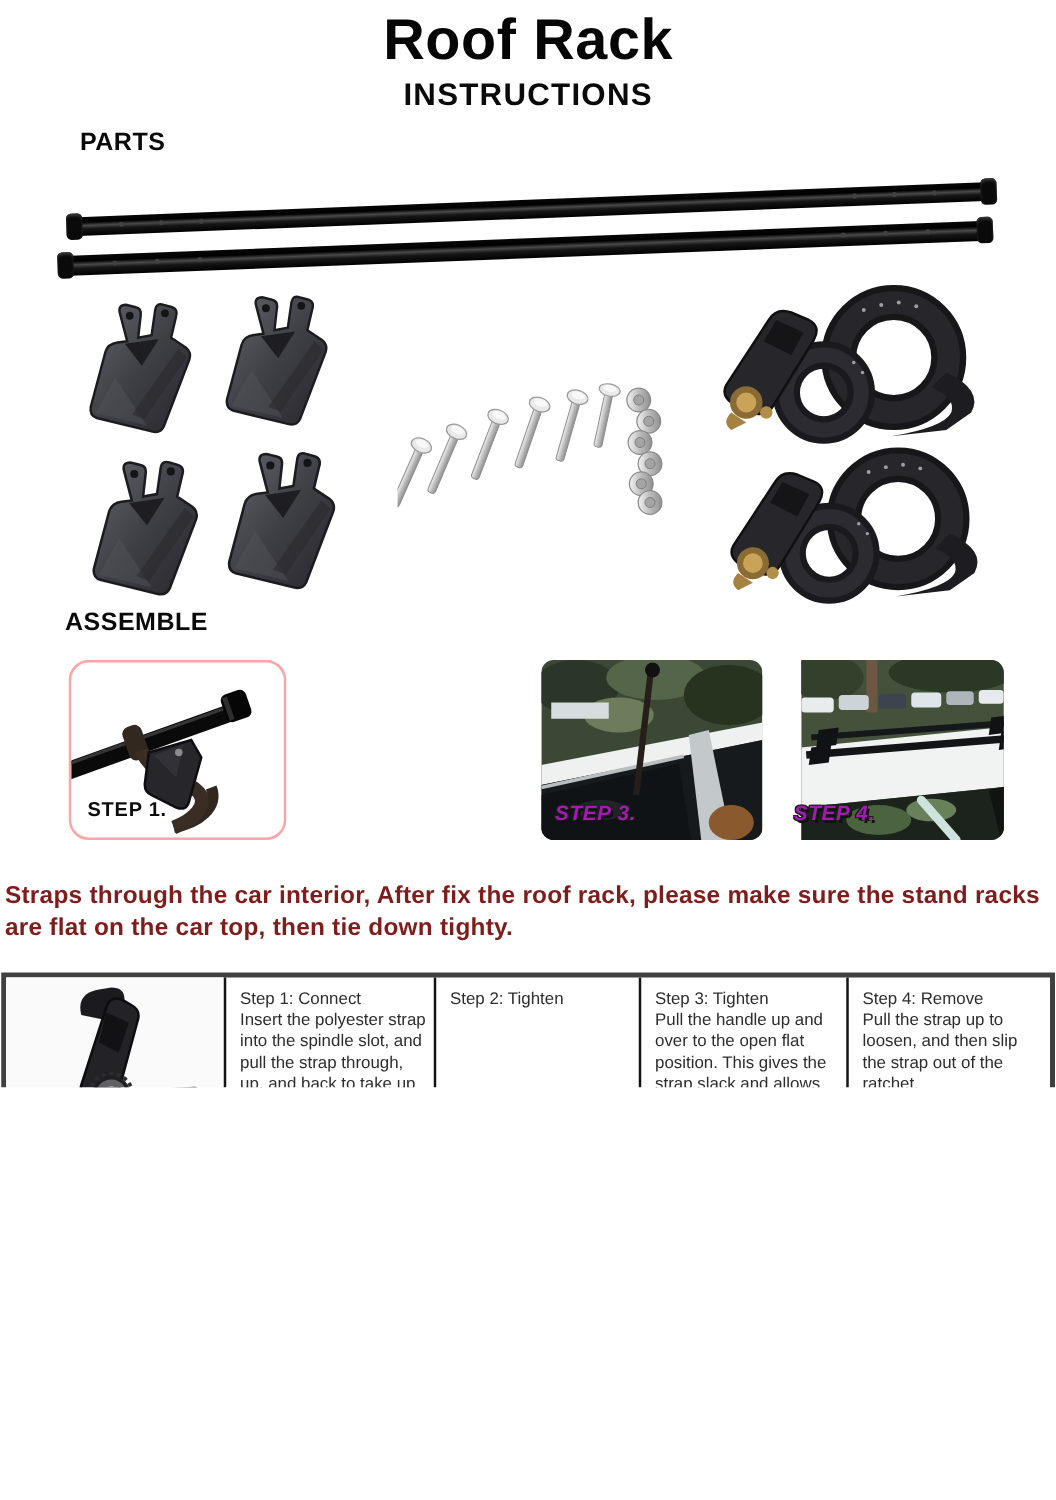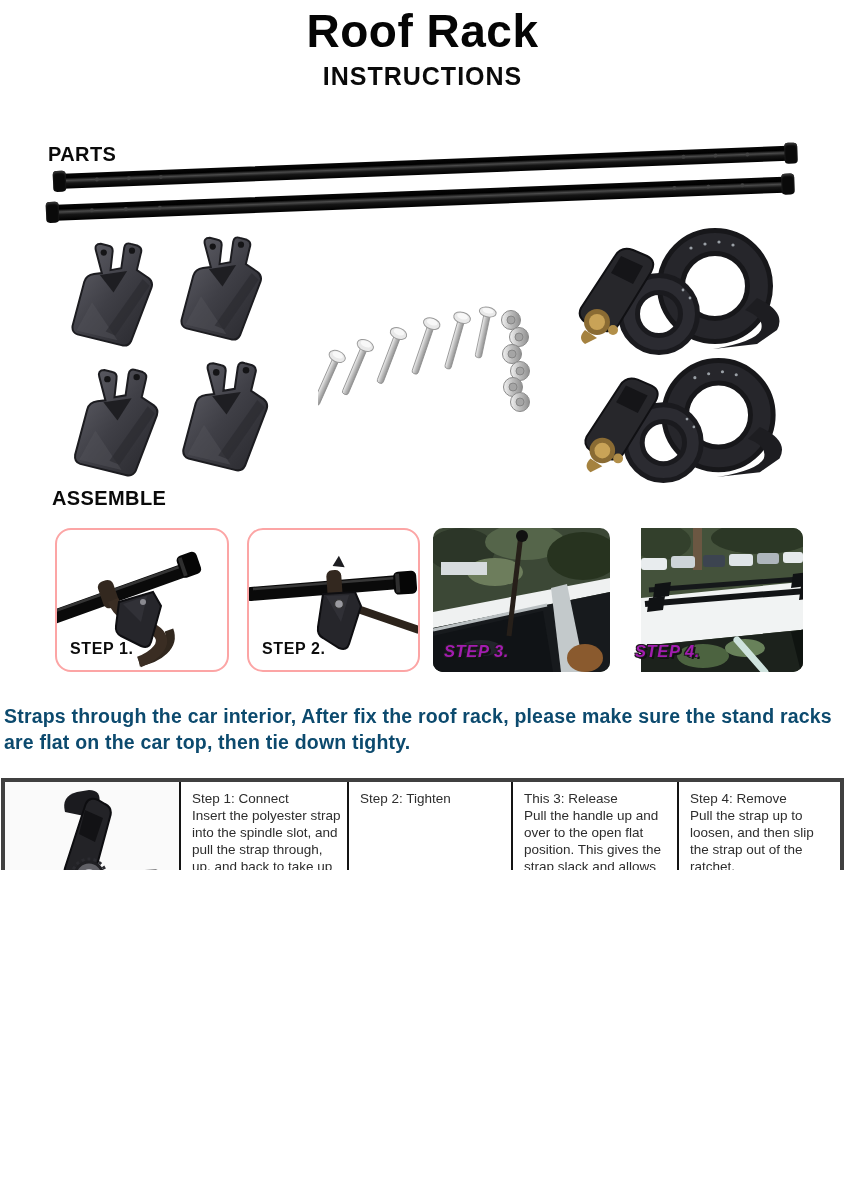--- a/index.html
+++ b/index.html
@@ -22,21 +22,21 @@
   .step-box { top:528px; height:144px; overflow:hidden; }
   .step-box.white { background:#fff; border:2px solid #fca5a5; border-radius:16px; }
   .step-box.photo { border-radius:10px; }
   .step-label-dark { position:absolute; left:13px; bottom:12px; font-size:16px; font-weight:bold;
                      color:#0d0d0d; letter-spacing:.6px; }
   .step-label-light { position:absolute; left:11px; bottom:11px; font-size:16.5px; font-weight:bold; font-style:italic;
                       color:#a21caf; letter-spacing:.6px;
                       text-shadow:-1px -1px 0 #1c1c1c,1px -1px 0 #1c1c1c,-1px 1px 0 #1c1c1c,2px 2px 0 #111; }
 
   .note { top:704px; left:4px; width:838px; font-size:19.5px; font-weight:bold; line-height:1.32;
-          color:#0c4a6e; letter-spacing:.2px; }
+          color:#7f1d1d; letter-spacing:.2px; }
 
   
   .steps-table { top:778px; left:1px; width:843px; height:126px; display:flex; border:4px solid #404040; background:#fff; }
   .steps-table .cell { border-left:2px solid #141414; padding:8px 6px 0 11px; font-size:13.5px;
                        line-height:1.26; color:#2d2d2d; }
   .steps-table .cell.img { border-left:none; padding:0; background:#fbfbfb; }
 
   
   .figure { top:941px; left:89px; width:674px; height:256px; border:3px solid #151515;
             border-radius:26px; background:#fff; overflow:hidden; }
@@ -130,21 +130,21 @@
           <rect x="-30" y="-18" width="30" height="11" rx="4" fill="#2b2b30"></rect>
           <rect x="-26" y="-10" width="52" height="20" rx="4" fill="#1c1c20" stroke="#0a0a0d" stroke-width="1.5"></rect>
           <circle cx="-16" cy="3" r="5" fill="#9a9aa0"></circle>
         </g>
       </g>
     </defs>
   </svg>
 
   <div class="abs title">Roof Rack</div>
   <div class="abs subtitle">INSTRUCTIONS</div>
-  <div class="abs section-heading" style="top:103px;left:48px;margin-top:40px;">PARTS</div>
+  <div class="abs section-heading" style="top:103px;left:64px;">PARTS</div>
 
   <div class="abs bar" style="left:55px;top:174px;width:741px;transform:rotate(-2.2deg);">
     <span class="cap" style="left:-2px"></span>
       <span class="cap" style="right:-2px"></span>
     <span class="hole" style="left:40px"></span>
       <span class="hole" style="left:72px"></span>
       <span class="hole" style="left:104px"></span>
     <span class="hole" style="right:46px"></span>
       <span class="hole" style="right:78px"></span>
       <span class="hole" style="right:110px"></span>
@@ -210,39 +210,20 @@
           <rect x="44" y="50" width="16" height="28" rx="6" fill="#33281f"></rect>
         </g>
       <path d="M56,70 C64,92 92,92 102,104 C110,114 98,126 82,132" fill="none" stroke="#3a2d23" stroke-width="11"></path>
       <path d="M62,72 L96,62 L104,76 L94,112 Q92,119 84,116 L64,106 Q58,103 59,96 Z" fill="#26262b" stroke="#0e0e11" stroke-width="2"></path>
       <path d="M66,74 L90,66 L84,92 Z" fill="#3a3a41" opacity=".55"></path>
       <circle cx="86" cy="72" r="3" fill="#8a8a90"></circle>
     </svg>
     <div class="step-label-dark">STEP 1.</div>
   </div>
 
-  <div class="abs step-box white" style="left:247px;width:173px;">
-    <svg width="169" height="140" viewBox="0 0 169 140">
-      <path d="M100,76 L170,100" stroke="#2c231b" stroke-width="8"></path>
-      <path d="M2,64 L150,52" stroke="#0a0a0a" stroke-width="14" stroke-linecap="round"></path>
-      <path d="M4,59 L146,48" stroke="#3c3c3c" stroke-width="2.4" opacity=".9"></path>
-      <g transform="translate(144,44) rotate(-4)">
-          <rect x="0" y="-2" width="23" height="23" rx="5" fill="#060606"></rect>
-          <rect x="2" y="0" width="4" height="19" fill="#2e2e2e"></rect>
-        </g>
-      <g transform="rotate(-4 86 56)">
-          <rect x="78" y="40" width="15" height="30" rx="6" fill="#33281f"></rect>
-          <path d="M85,36 L92,26 L97,38 Z" fill="#1d1d21"></path>
-        </g>
-      <path d="M74,64 L106,62 L112,76 L100,114 Q98,121 90,118 L74,108 Q68,105 69,97 Z" fill="#26262b" stroke="#0e0e11" stroke-width="2"></path>
-      <path d="M77,66 L100,65 L92,92 Z" fill="#3a3a41" opacity=".5"></path>
-      <circle cx="90" cy="74" r="4.4" fill="#9a9aa0" stroke="#333" stroke-width="1.2"></circle>
-    </svg>
-    <div class="step-label-dark">STEP 2.</div>
-  </div>
 
   <div class="abs step-box photo" style="left:433px;width:177px;">
     <svg width="177" height="144" viewBox="0 0 177 144">
       <rect width="177" height="144" fill="#3c4836"></rect>
       <ellipse cx="28" cy="22" rx="34" ry="22" fill="#2c3628"></ellipse>
       <ellipse cx="92" cy="14" rx="40" ry="18" fill="#55654a"></ellipse>
       <ellipse cx="150" cy="28" rx="36" ry="24" fill="#27331f"></ellipse>
       <ellipse cx="62" cy="44" rx="28" ry="14" fill="#6d7d5c"></ellipse>
       <rect x="8" y="34" width="46" height="13" fill="#d7dcde"></rect>
       <path d="M0,84 L177,50 L177,64 L0,100 Z" fill="#eff1f1"></path>
@@ -312,21 +293,21 @@
       </svg>
     </div>
     <div class="cell" style="width:168px;">
       <div>Step 1: Connect</div>
       <div>Insert the polyester strap into the spindle slot, and pull the strap through, up, and back to take up any slack.</div>
     </div>
     <div class="cell" style="width:164px;">
       <div>Step 2: Tighten</div>
     </div>
     <div class="cell" style="width:166px;">
-      <div>This 3: Release</div>
+      <div>Step 3: Tighten</div>
       <div>Pull the handle up and over to the open flat position. This gives the strap slack and allows for easy removal or adjusting.</div>
     </div>
     <div class="cell" style="flex:1;">
       <div>Step 4: Remove</div>
       <div>Pull the strap up to loosen, and then slip the strap out of the ratchet.</div>
     </div>
   </div>
 
   <div class="abs figure">
     <svg class="abs" style="left:8px;top:16px" width="652" height="122" viewBox="0 0 648 122">

